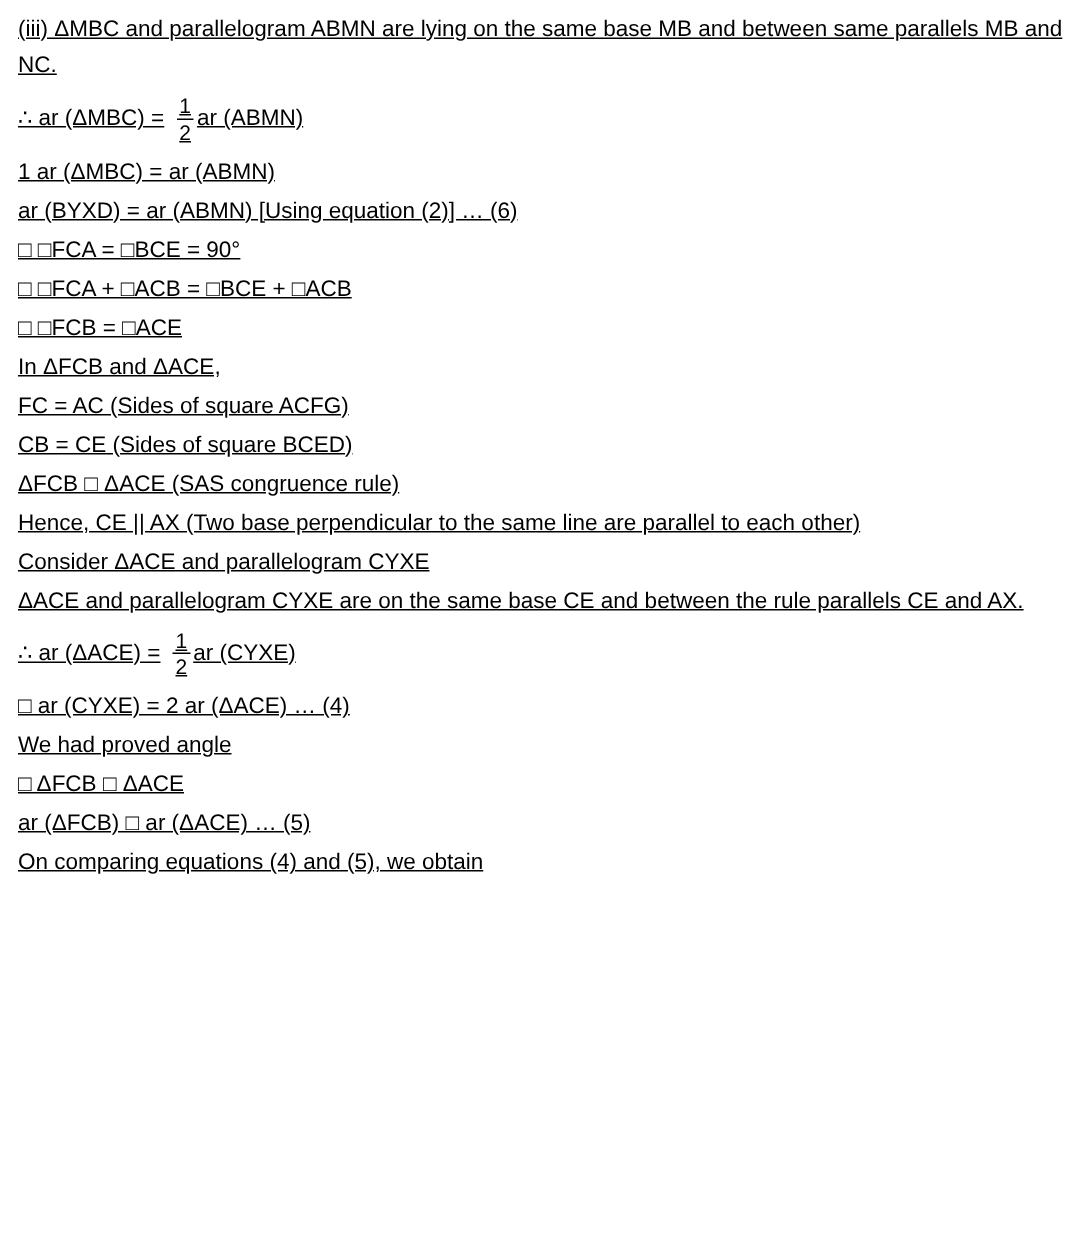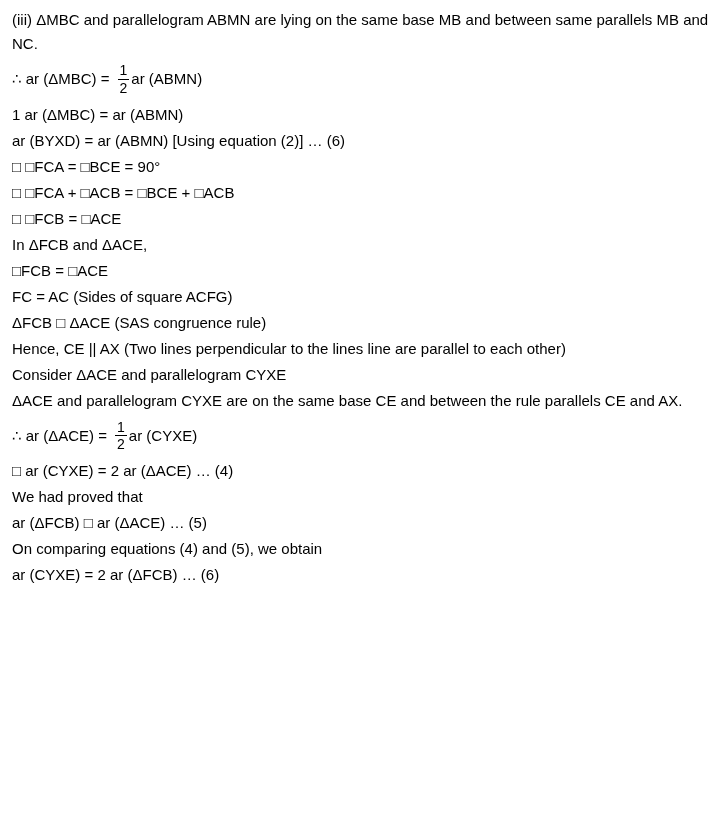--- a/index.html
+++ b/index.html
@@ -12,20 +12,21 @@
       min-height: 831px;
       background: #ffffff;
       font-family: Arial, sans-serif;
       font-size: 15px;
       color: #000000;
       padding: 8px 12px;
       line-height: 1.6;
     }
     .content-block {
       width: 100%;
+      text-decoration: underline;
     }
     .line {
       display: block;
       margin-bottom: 2px;
     }
     .formula-line {
       display: flex;
       align-items: center;
       margin: 6px 0;
       text-align: right;
@@ -75,48 +76,48 @@
 
 
   <p class="line">□ □FCA = □BCE = 90°</p>
 
   <p class="line">□ □FCA + □ACB = □BCE + □ACB</p>
 
   <p class="line">□ □FCB = □ACE</p>
 
   <p class="line">In ΔFCB and ΔACE,</p>
 
-  <p class="line">□FCB = □ACE</p>
 
   <p class="line">FC = AC (Sides of square ACFG)</p>
 
+  <p class="line">CB = CE (Sides of square BCED)</p>
 
   <p class="line">ΔFCB □ ΔACE (SAS congruence rule)</p>
 
 
-  <p class="line">Hence, CE || AX (Two lines perpendicular to the lines line are parallel to each other)</p>
+  <p class="line">Hence, CE || AX (Two base perpendicular to the same line are parallel to each other)</p>
 
   <p class="line">Consider ΔACE and parallelogram CYXE</p>
 
   <p class="line">ΔACE and parallelogram CYXE are on the same base CE and between the rule parallels CE and AX.</p>
 
   <div class="formula-line">
     <span class="formula-symbol">∴ ar (ΔACE) =</span>
     <span class="fraction">
       <span class="numerator">1</span>
       <span class="denominator">2</span>
     </span>
     <span>ar (CYXE)</span>
   </div>
 
   <p class="line">□ ar (CYXE) = 2 ar (ΔACE) … (4)</p>
 
-  <p class="line">We had proved that</p>
+  <p class="line">We had proved angle</p>
 
+  <p class="line">□ ΔFCB □ ΔACE</p>
 
   <p class="line">ar (ΔFCB) □ ar (ΔACE) … (5)</p>
 
   <p class="line">On comparing equations (4) and (5), we obtain</p>
 
-  <p class="line">ar (CYXE) = 2 ar (ΔFCB) … (6)</p>
 
 
 </div>
 
 </body></html>

